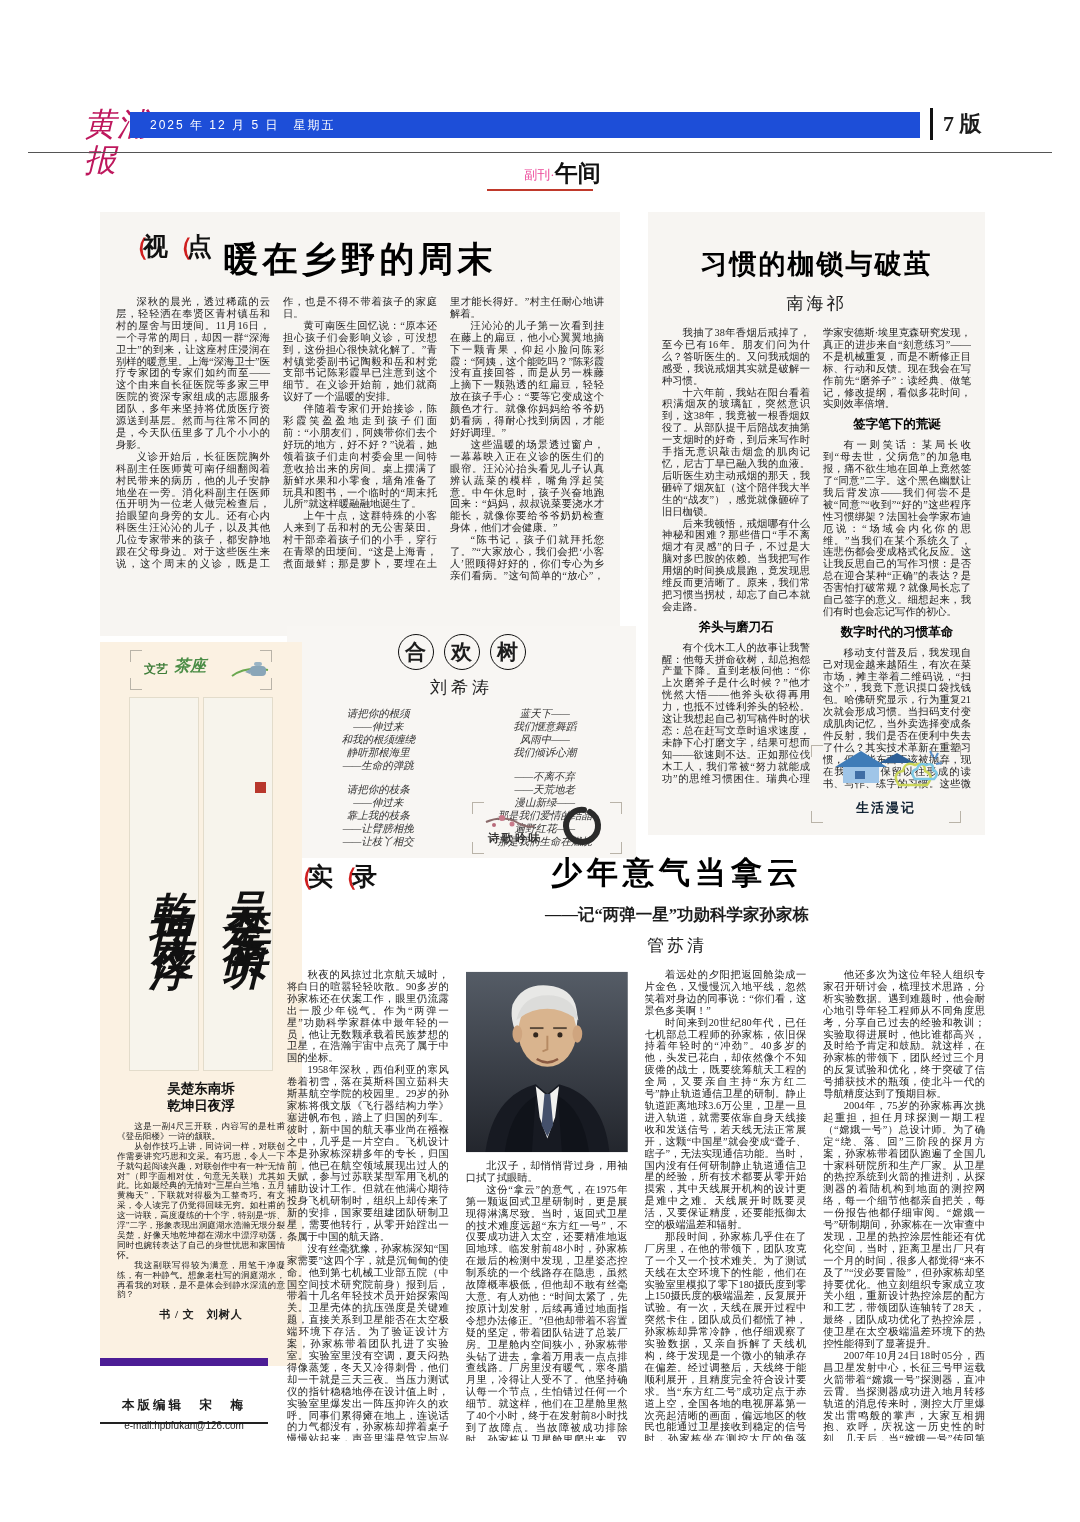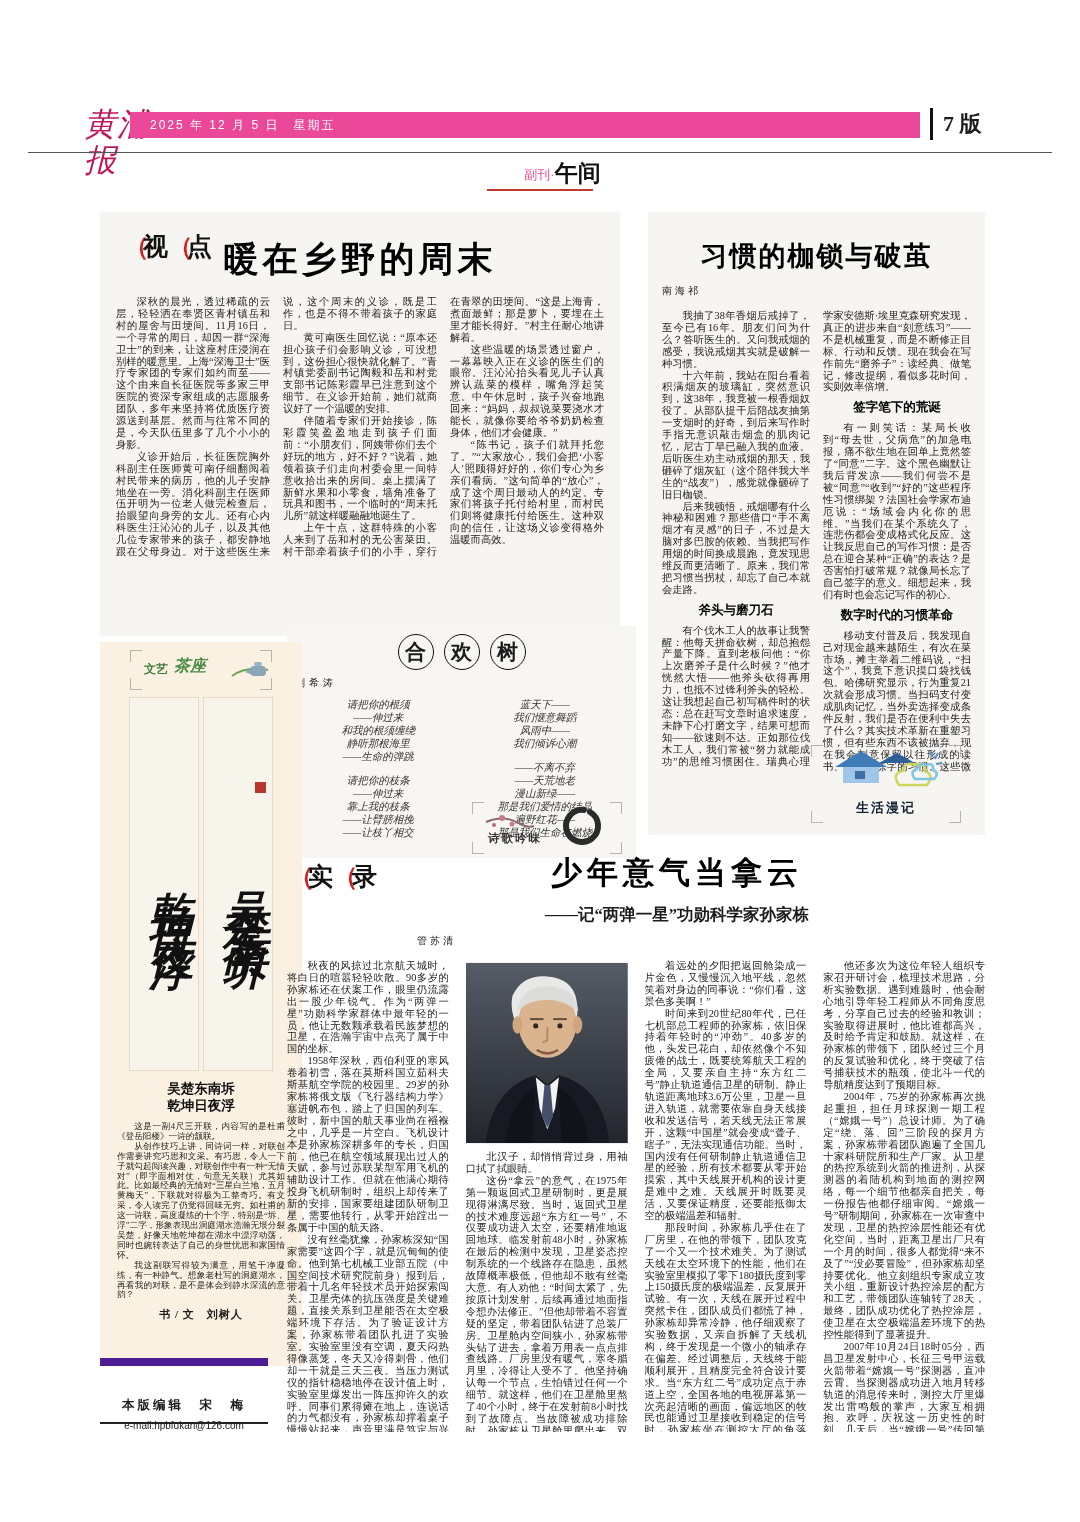--- a/index.html
+++ b/index.html
@@ -3,56 +3,56 @@
 <meta charset="utf-8">
 <style>
   html,body{margin:0;padding:0;}
   body{width:1080px;height:1522px;position:relative;background:#fff;
        font-family:"Liberation Serif","DejaVu Serif",serif;color:#1c1c1c;}
   .abs{position:absolute;}
 
   
   .logo{left:84px;top:106px;width:74px;height:36px;color:#be185d;
         font-weight:normal;font-style:italic;font-size:32px;letter-spacing:1px;line-height:36px;}
-  .datebar{left:130px;top:112px;width:790px;height:26px;background:#ec4899;color:#fff;
+  .datebar{left:130px;top:112px;width:790px;height:26px;background:#1d4ed8;color:#fff;
            font-family:"Liberation Sans",sans-serif;font-size:12px;line-height:26px;
            padding-left:20px;box-sizing:border-box;letter-spacing:2px;}
   .pagenum{left:930px;top:108px;height:32px;font-size:22px;line-height:32px;font-weight:bold;
            border-left:3px solid #111;padding-left:10px;}
   .toprule{left:28px;top:152px;width:1024px;border-top:1px solid #555;height:0;}
   .secttl{left:0;top:158px;width:1080px;text-align:center;}
   .secttl .small{font-size:13px;color:#ec4899;vertical-align:2px;margin-left:45px;}
   .secttl .big{font-size:23px;font-weight:bold;color:#111;}
   .sectunder{left:487px;top:189px;width:106px;border-top:2px solid #c0392b;height:0;}
 
   
   .panel{background:#f7f5f2;box-sizing:border-box;}
 
   
   .cat-badge{font-weight:bold;font-size:25px;line-height:30px;white-space:nowrap;}
   .cat-badge .arc{color:#cf1f1f;font-weight:bold;margin-right:-6px;}
   .cat-badge .ch{color:#111;}
 
   .headline{font-family:"Liberation Sans","DejaVu Sans",sans-serif;font-weight:900;color:#000;}
-  .byline{font-size:10px;letter-spacing:6px;color:#222;}
+  .byline{text-align:center;font-size:17px;letter-spacing:6px;color:#222;}
 
   .bodytext p{margin:0;text-indent:2em;}
   .bodytext{font-size:10.3px;line-height:11.9px;text-align:justify;color:#222;}
   .bodytext h3{margin:9px 0 8px 0;text-align:center;font-size:12.5px;color:#000;}
 
   
   .a1{left:100px;top:212px;width:520px;height:424px;padding:14px 16px;}
   .a1 .cat-badge{position:absolute;left:24px;top:20px;}
   .a1 .headline{text-align:center;font-size:35px;margin-top:10px;letter-spacing:4px;}
   .a1 .byline{margin-top:12px;}
   .a1 .cols{column-count:3;column-gap:13px;height:296px;overflow:hidden;margin-top:13px;}
 
   
   .a2{left:648px;top:212px;width:337px;height:623px;padding:14px 14px;}
-  .a2 .headline{text-align:center;font-size:27px;margin-top:12px;letter-spacing:2px;}
+  .a2 .headline{text-align:center;font-size:27px;margin-top:20px;letter-spacing:2px;}
   .a2 .byline{margin-top:10px;letter-spacing:3px;}
   .a2 .cols{column-count:2;column-gap:13px;height:468px;overflow:hidden;margin-top:12px;}
 
   
   .cnr{position:relative;}
   .cnr i{position:absolute;width:11px;height:11px;border:0 solid #b9b3a8;}
   .cnr i.tl{left:0;top:0;border-left-width:1px;border-top-width:1px;}
   .cnr i.tr{right:0;top:0;border-right-width:1px;border-top-width:1px;}
   .cnr i.bl{left:0;bottom:0;border-left-width:1px;border-bottom-width:1px;}
   .cnr i.br{right:0;bottom:0;border-right-width:1px;border-bottom-width:1px;}
@@ -118,20 +118,21 @@
   <div class="cat-badge">
     <span class="arc">（</span><span class="ch">视</span><span class="arc">（</span><span class="ch">点</span>
   </div>
   <div class="headline">暖在乡野的周末</div>
   <div class="cols bodytext">
       <p>深秋的晨光，透过稀疏的云层，轻轻洒在奉贤区青村镇岳和村的屋舍与田埂间。11月16日，一个寻常的周日，却因一群“深海卫士”的到来，让这座村庄浸润在别样的暖意里。上海“深海卫士”医疗专家团的专家们如约而至——这个由来自长征医院等多家三甲医院的资深专家组成的志愿服务团队，多年来坚持将优质医疗资源送到基层。然而与往常不同的是，今天队伍里多了几个小小的身影。</p>
       <p>义诊开始后，长征医院胸外科副主任医师黄可南仔细翻阅着村民带来的病历，他的儿子安静地坐在一旁。消化科副主任医师伍开明为一位老人做完检查后，抬眼望向身旁的女儿。还有心内科医生汪沁沁的儿子，以及其他几位专家带来的孩子，都安静地跟在父母身边。对于这些医生来说，这个周末的义诊，既是工作，也是不得不带着孩子的家庭日。</p>
       <p>黄可南医生回忆说：“原本还担心孩子们会影响义诊，可没想到，这份担心很快就化解了。”青村镇党委副书记陶毅和岳和村党支部书记陈彩霞早已注意到这个细节。在义诊开始前，她们就商议好了一个温暖的安排。</p>
       <p>伴随着专家们开始接诊，陈彩霞笑盈盈地走到孩子们面前：“小朋友们，阿姨带你们去个好玩的地方，好不好？”说着，她领着孩子们走向村委会里一间特意收拾出来的房间。桌上摆满了新鲜水果和小零食，墙角准备了玩具和图书，一个临时的“周末托儿所”就这样暖融融地诞生了。</p>
       <p>上午十点，这群特殊的小客人来到了岳和村的无公害菜田。村干部牵着孩子们的小手，穿行在青翠的田埂间。“这是上海青，煮面最鲜；那是萝卜，要埋在土里才能长得好。”村主任耐心地讲解着。</p>
+      <p>汪沁沁的儿子第一次看到挂在藤上的扁豆，他小心翼翼地摘下一颗青果，仰起小脸问陈彩霞：“阿姨，这个能吃吗？”陈彩霞没有直接回答，而是从另一株藤上摘下一颗熟透的红扁豆，轻轻放在孩子手心：“要等它变成这个颜色才行。就像你妈妈给爷爷奶奶看病，得耐心找到病因，才能好好调理。”</p>
       <p>这些温暖的场景透过窗户，一幕幕映入正在义诊的医生们的眼帘。汪沁沁抬头看见儿子认真辨认蔬菜的模样，嘴角浮起笑意。中午休息时，孩子兴奋地跑回来：“妈妈，叔叔说菜要浇水才能长，就像你要给爷爷奶奶检查身体，他们才会健康。”</p>
       <p>“陈书记，孩子们就拜托您了。”“大家放心，我们会把‘小客人’照顾得好好的，你们专心为乡亲们看病。”这句简单的“放心”，成了这个周日最动人的约定。专家们将孩子托付给村里，而村民们则将健康托付给医生。这种双向的信任，让这场义诊变得格外温暖而高效。</p>
     </div>
 </div>
 
 <div class="abs panel a2">
   <div class="headline">习惯的枷锁与破茧</div>
   <div class="byline">南海祁</div>
   <div class="cols bodytext">
       <p>我抽了38年香烟后戒掉了，至今已有16年。朋友们问为什么？答听医生的。又问我戒烟的感受，我说戒烟其实就是破解一种习惯。</p>

